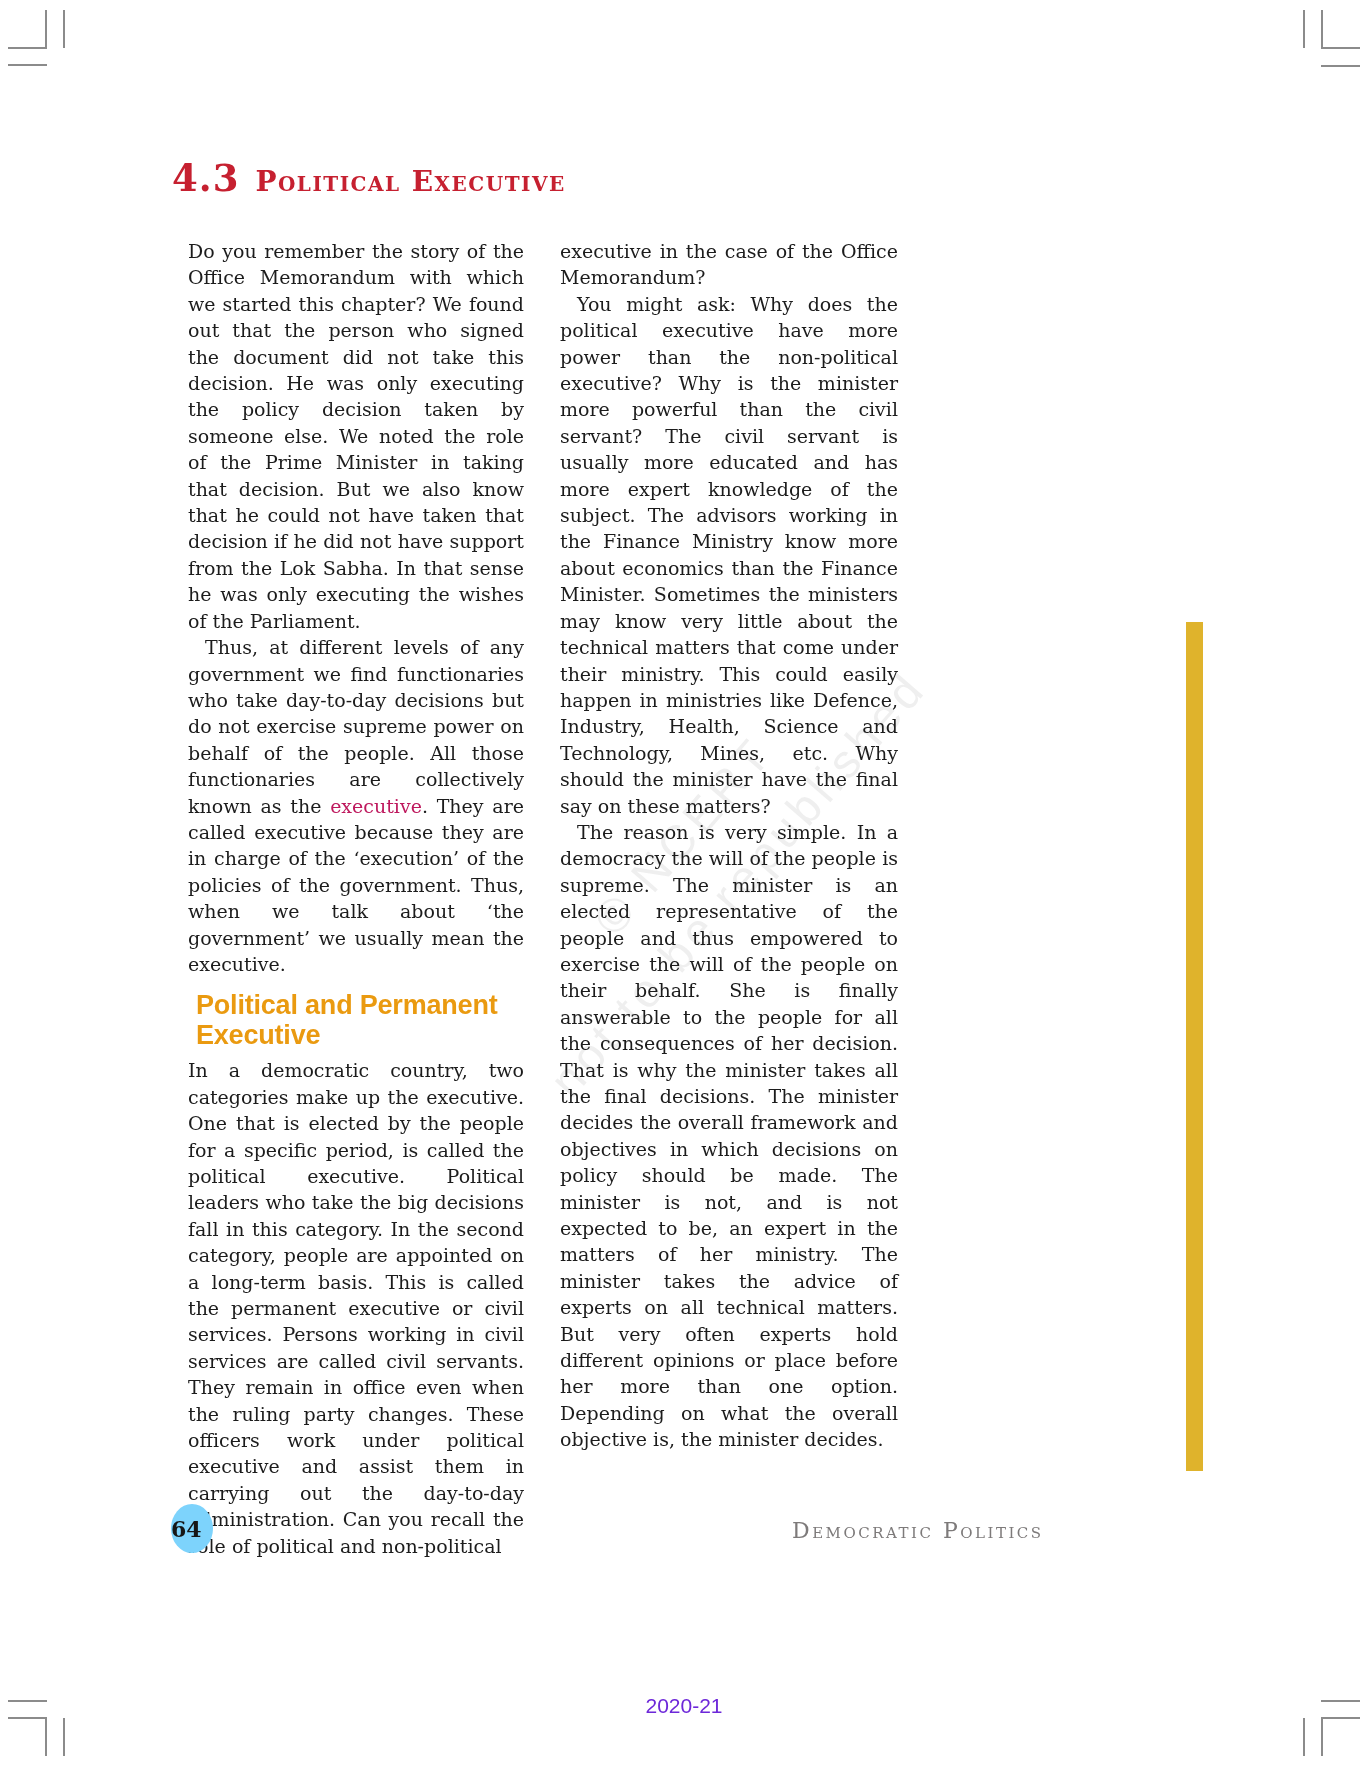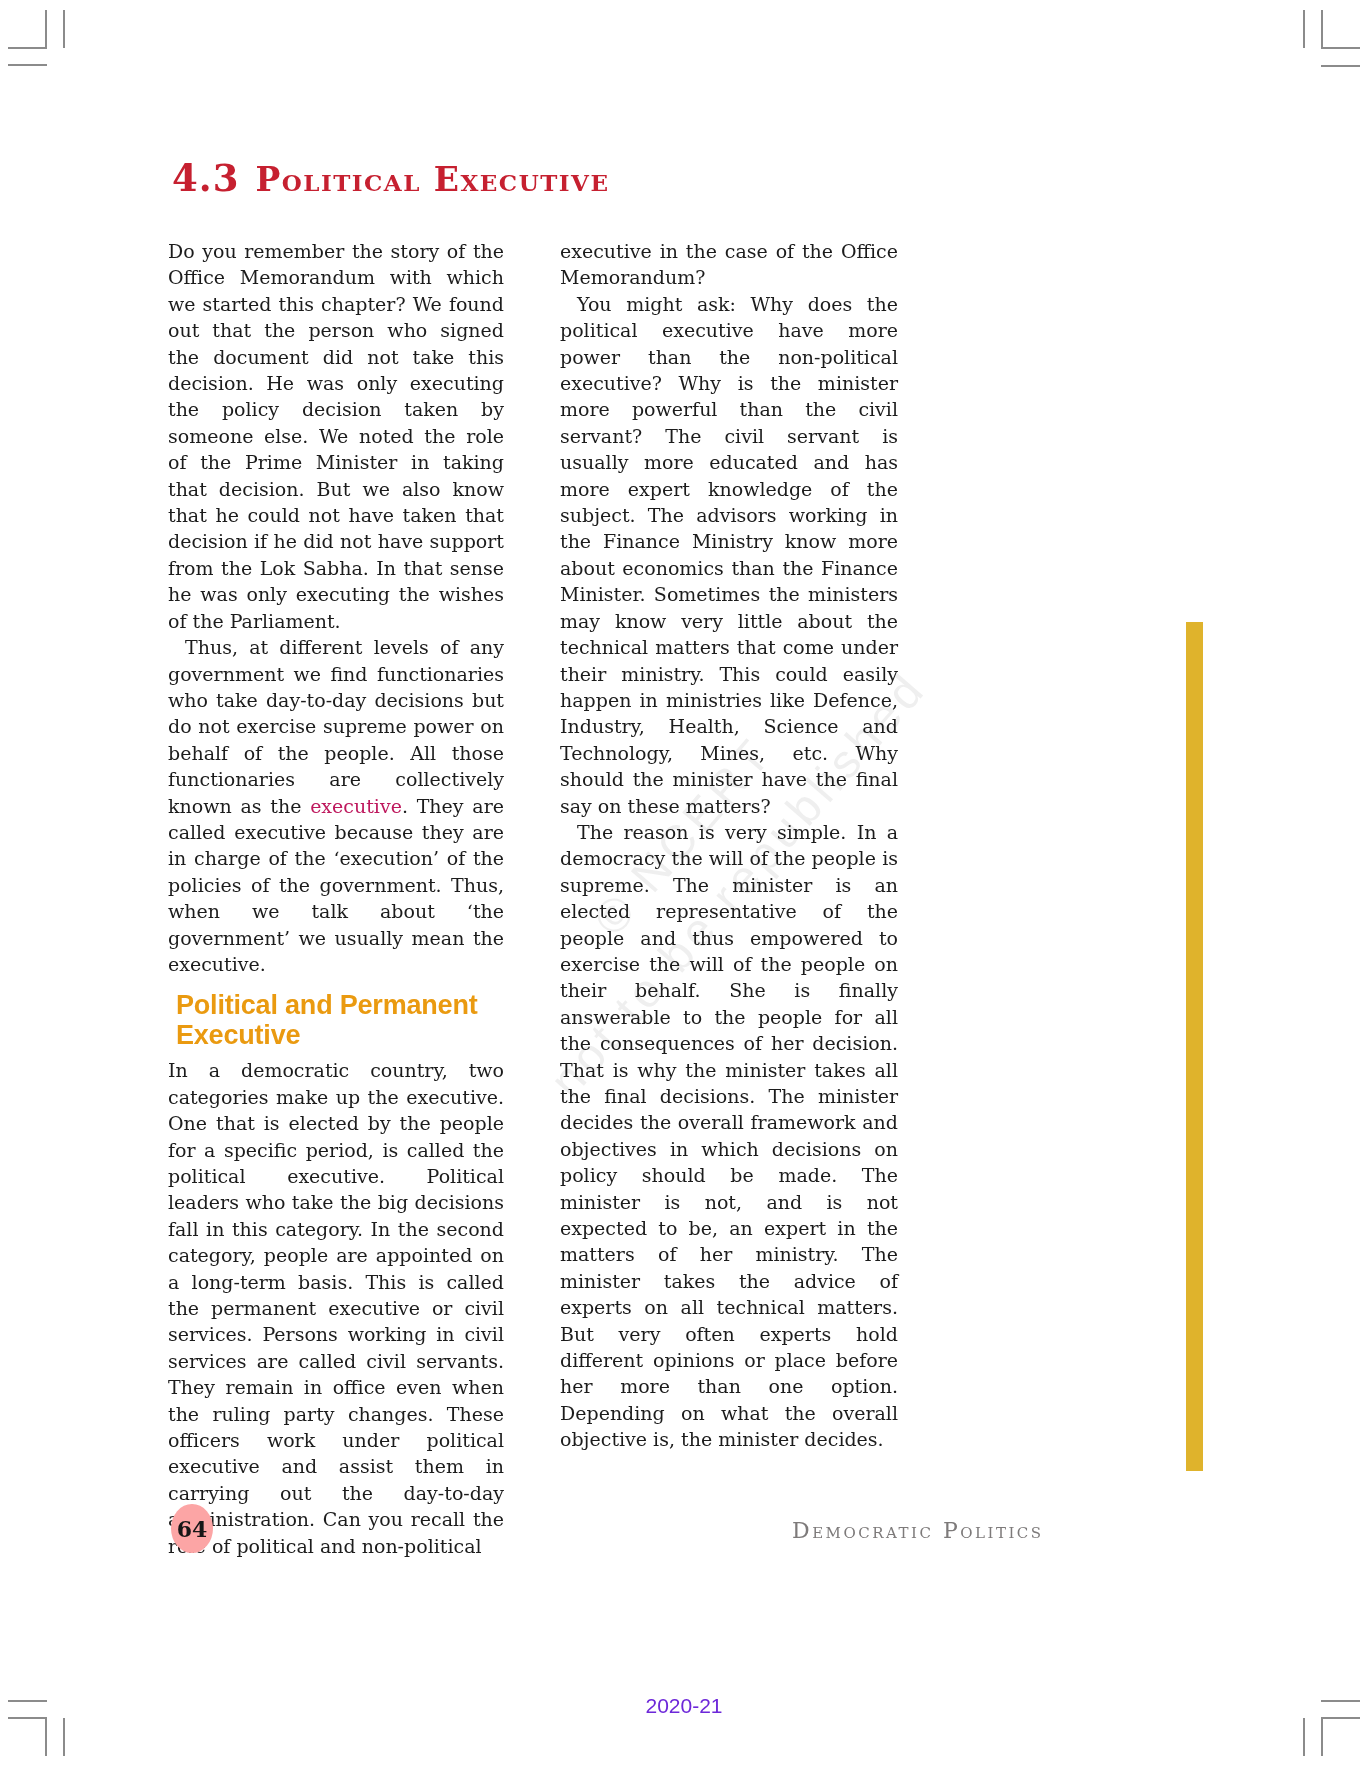--- a/index.html
+++ b/index.html
@@ -5,48 +5,48 @@
   html,body{margin:0;padding:0;background:#ffffff;}
   .page{position:relative;width:1368px;height:1766px;background:#ffffff;overflow:hidden;
         font-family:"DejaVu Serif","Liberation Serif",serif;}
 
   
   .cm{position:absolute;background:#8b8b8b;}
 
   
   .sec-title{position:absolute;left:172px;top:156px;display:flex;align-items:baseline;}
   .sec-num{font-size:37px;font-weight:700;color:#c62030;letter-spacing:1px;}
-  .sec-text{font-size:33px;font-weight:700;color:#c62030;margin-left:16px;
+  .sec-text{font-size:28px;font-weight:700;color:#c62030;margin-left:16px;
             font-variant:small-caps;letter-spacing:1.5px;}
 
   
   .col{position:absolute;top:238px;font-size:19px;line-height:26.4px;color:#1c1c1c;
        text-align:justify;}
-  .col-left{left:168px;width:336px;}
+  .col-left{left:188px;width:336px;}
   .col-right{left:528px;width:338px;margin-left:32px;}
   .col p{margin:0;padding:0;}
   .indent{text-indent:17px;}
   .hl{color:#be185d;}
 
   .subhead{font-family:"Liberation Sans",sans-serif;font-weight:700;color:#ea9a10;
            font-size:27px;line-height:30px;margin:13px 0 7px 8px;text-align:left;
            letter-spacing:-0.2px;}
 
   
   .watermark{position:absolute;left:390px;top:540px;width:640px;height:640px;
              display:flex;flex-direction:column;align-items:center;justify-content:center;
              transform:rotate(-49deg);color:rgba(45,45,45,0.075);
              font-family:"Liberation Sans",sans-serif;font-size:47px;letter-spacing:5px;
              text-align:center;pointer-events:none;}
   .watermark div{white-space:nowrap;margin:9px 0;}
 
   
   .page-badge{position:absolute;left:171px;top:1504px;width:42px;height:49px;
-              background:#fca5a5;border-radius:50%;display:flex;align-items:center;
-              justify-content:center;}
+              background:#7dd3fc;border-radius:50%;display:flex;align-items:center;
+              }
   .page-badge span{font-size:22px;font-weight:700;color:#161616;}
   .book-title{position:absolute;left:762px;top:1518px;font-variant:small-caps;
               font-size:22px;letter-spacing:2.5px;color:#7d7a7a;margin-left:30px;}
   .year{position:absolute;left:0;top:1694px;width:100%;text-align:center;
         font-family:"Liberation Sans",sans-serif;font-size:21px;color:#6d28d9;}
 
   
   .edge-tab{position:absolute;left:1186px;top:622px;width:17px;height:849px;
             background:#dfb32c;}
 </style>

